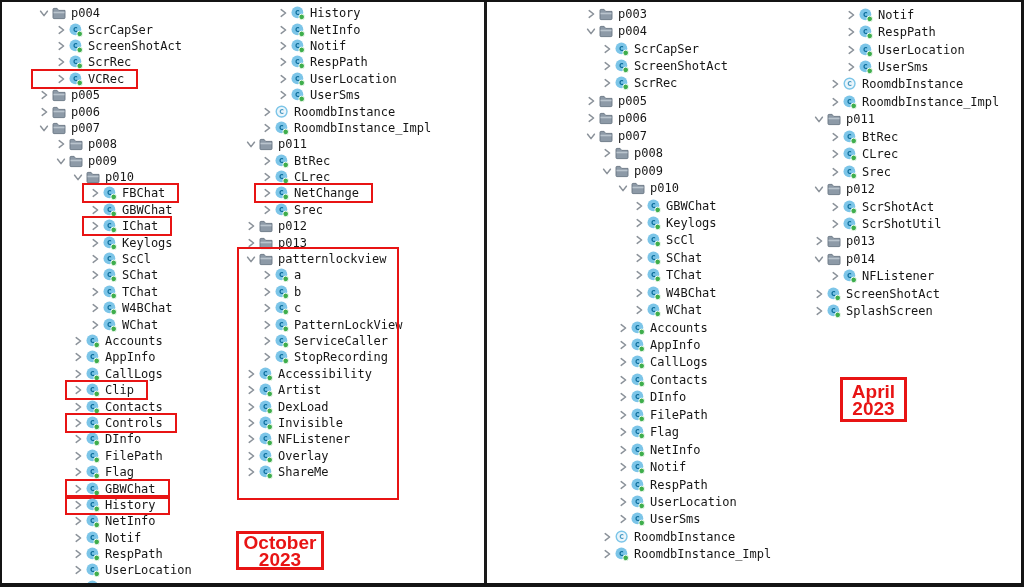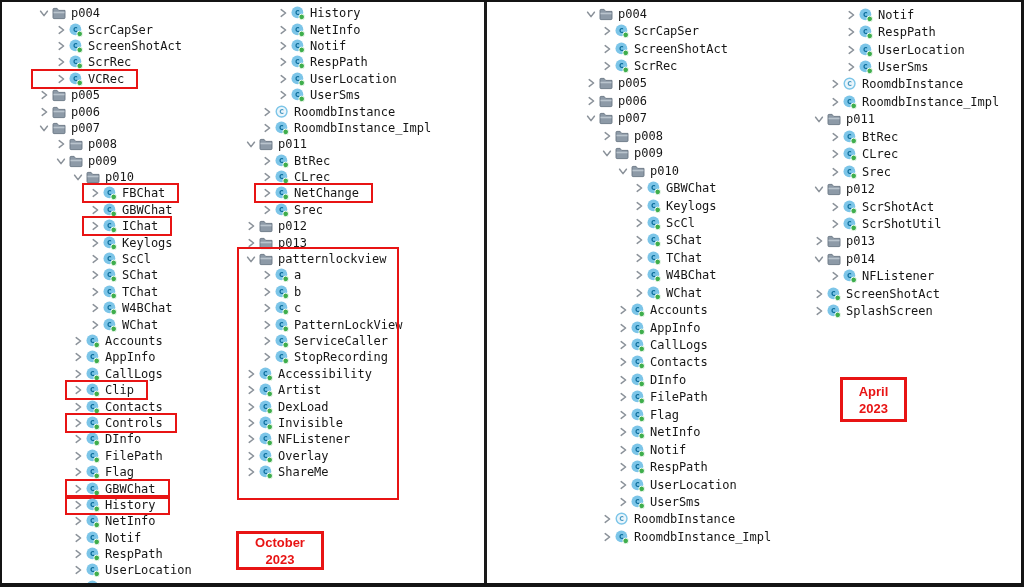--- a/index.html
+++ b/index.html
@@ -16,21 +16,21 @@
   .row{display:flex;align-items:center;box-sizing:border-box;}
   .inner{display:inline-flex;align-items:center;position:relative;}
   .chev{width:12px;height:12px;flex:none;margin-right:2px;display:flex;align-items:center;justify-content:center;}
   .icon{width:14px;height:14px;flex:none;margin-right:5px;display:flex;align-items:center;justify-content:center;}
   .label{font-size:12px;color:#161616;white-space:pre;line-height:14px;}
   .boxed{border:2px solid var(--red);padding:1px 12px 1px 5px;margin:-3px 0 -3px -7px;background:transparent;z-index:1;}
   .boxed.wide{padding-left:22px;margin-left:-24px;}
   .group-box{position:absolute;left:-2px;width:162px;border:2px solid var(--red);box-sizing:border-box;z-index:2;pointer-events:none;}
   .annotation{
     position:absolute;border:3px solid var(--red);color:var(--red);background:#ffffff;
-    font-family:"Liberation Sans",sans-serif;font-weight:bold;font-size:13px;line-height:17px;
+    font-family:"Liberation Sans",sans-serif;font-weight:bold;font-size:19px;line-height:17px;
     display:flex;flex-direction:column;align-items:center;justify-content:center;
     text-align:center;box-sizing:border-box;z-index:3;
   }
   #ann-0{left:234px;top:529px;width:88px;height:39px;}
   #ann-1{left:838px;top:375px;width:67px;height:45px;}
 </style>
 </head>
 <body>
 
 <div class="frame">
@@ -1195,20 +1195,36 @@
             </span>
       <span class="label">ShareMe</span>
     </span>
   </div>
 </div>
     </div>
   <div class="divider"></div>
   <div class="panel" id="panel-1">
       <div class="tree-col" style="left: 0px; top: 3px; width: 326px;">
 
+  <div class="row" style="height: 17.45px; padding-left: 98px;">
+    <span class="inner">
+      <span class="chev">
+              <svg width="12" height="12" viewBox="0 0 12 12">
+                <path d="M4.2 2.6 L8.6 6 L4.2 9.4" fill="none" stroke="#8a9199" stroke-width="1.5" stroke-linecap="round" stroke-linejoin="round"></path>
+              </svg>
+            </span>
+      <span class="icon">
+              <svg width="14" height="14" viewBox="0 0 14 14">
+                <path d="M1 3.4 a1 1 0 0 1 1-1 h3.1 l1.5 2 H13 v7.2 a1 1 0 0 1 -1 1 H2 a1 1 0 0 1 -1-1 z" fill="#8d9aa7" stroke="#687582" stroke-width="0.9"></path>
+                <rect x="1.5" y="5.7" width="11" height="1.6" fill="#b9c4cd"></rect>
+              </svg>
+            </span>
+      <span class="label">p003</span>
+    </span>
+  </div>
 
   <div class="row" style="height: 17.45px; padding-left: 98px;">
     <span class="inner">
       <span class="chev">
               <svg width="12" height="12" viewBox="0 0 12 12">
                 <path d="M2.6 4.2 L6 8.6 L9.4 4.2" fill="none" stroke="#8a9199" stroke-width="1.5" stroke-linecap="round" stroke-linejoin="round"></path>
               </svg>
             </span>
       <span class="icon">
               <svg width="14" height="14" viewBox="0 0 14 14">

